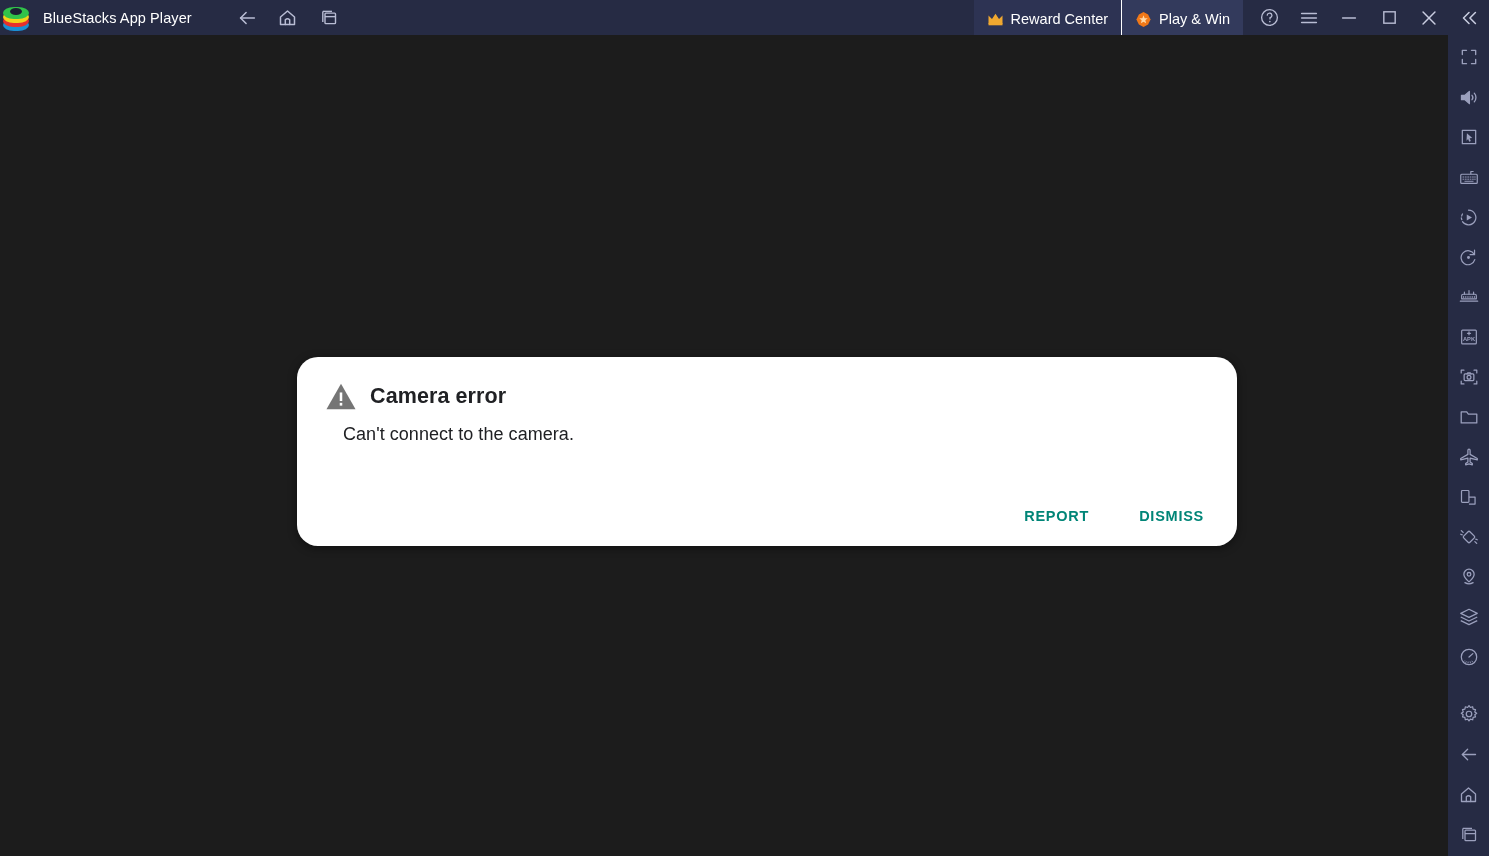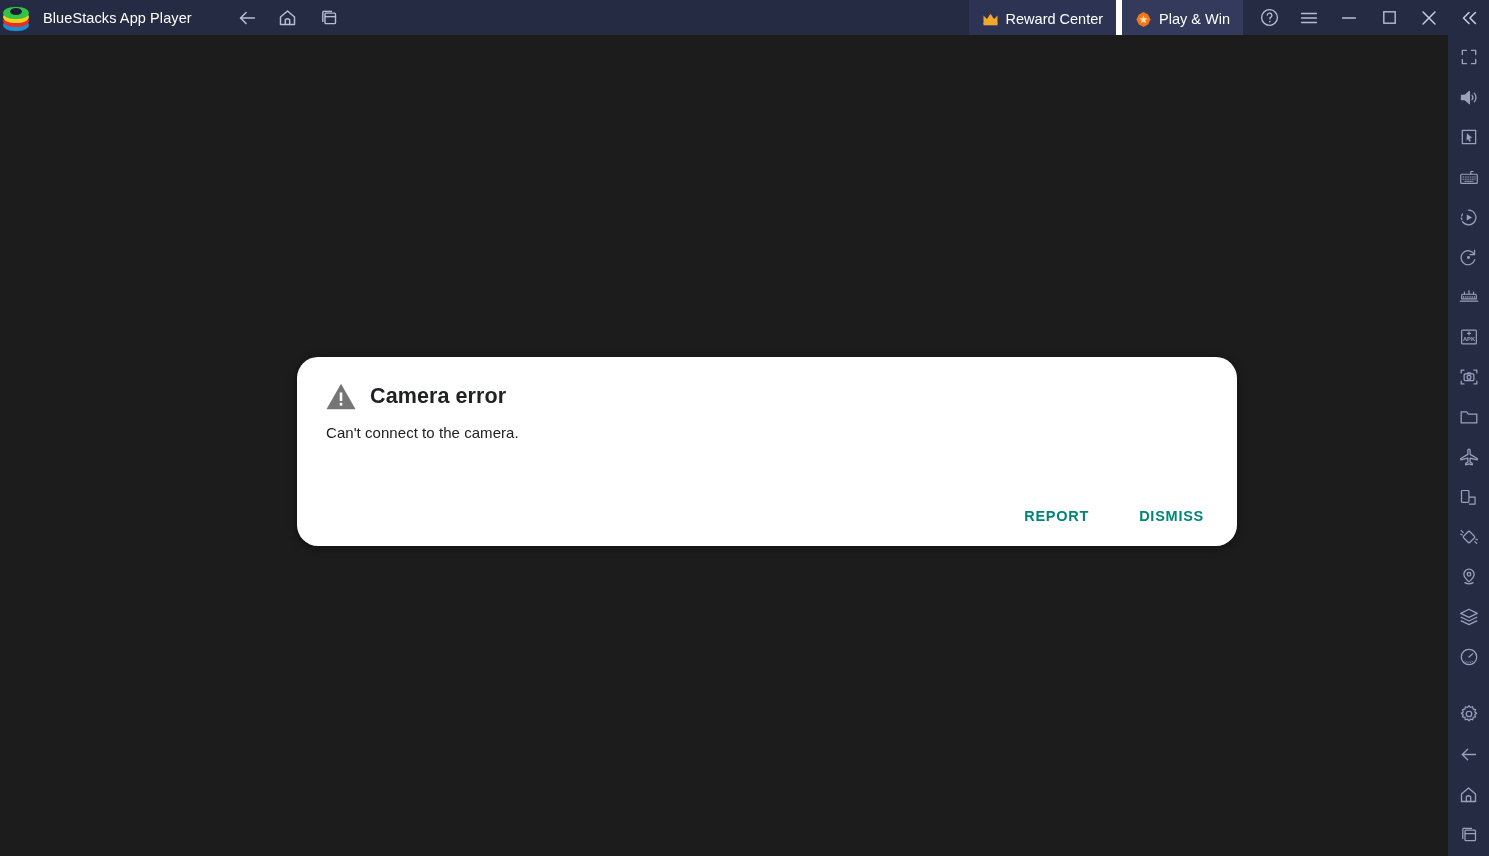--- a/index.html
+++ b/index.html
@@ -98,21 +98,21 @@
   .promo-btn {
     display: flex;
     align-items: center;
     gap: 7px;
     padding: 0 13px;
     height: 38px;
     cursor: pointer;
     box-sizing: border-box;
   }
   .promo-reward { background: #2d3353; }
-  .promo-play   { background: #333a5c; border-left: 6px solid #ffffff; }
+  .promo-play   { background: #333a5c; border-left: 1px solid #ffffff; }
   .promo-btn .plabel {
     color: #ffffff;
     font-size: 14.5px;
     white-space: nowrap;
   }
 
   .crown-icon { width: 17px; height: 14px; flex: none; }
   .star-badge {
     width: 17px; height: 17px; flex: none;
   }
@@ -160,22 +160,22 @@
   }
   .warn-icon { width: 30px; height: 27px; flex: none; }
   .dlg-title {
     color: #202124;
     font-size: 21.5px;
     font-weight: bold;
     letter-spacing: 0.1px;
   }
   .dlg-message {
     color: #202124;
-    font-size: 15px;
-    padding: 14px 0 0 29px;
+    font-size: 18px;
+    padding: 14px 0 0 46px;
     letter-spacing: 0.05px;
   }
   .dlg-actions {
     position: absolute;
     right: 20px;
     bottom: 14px;
     display: flex;
     align-items: center;
     gap: 24px;
   }

